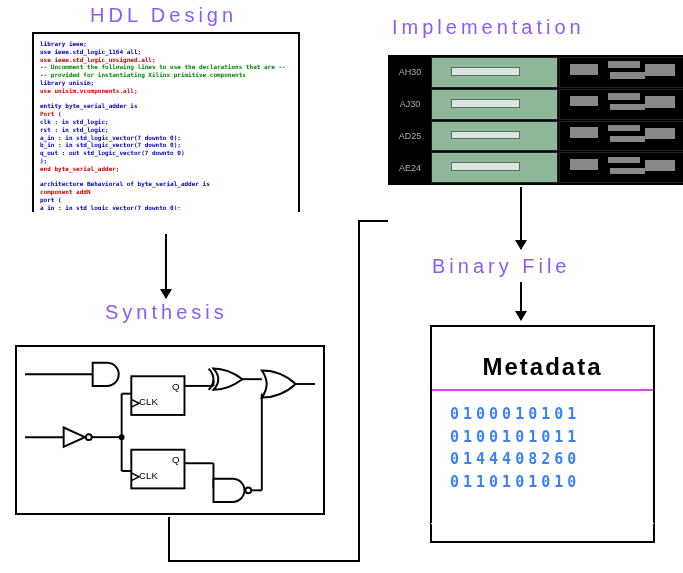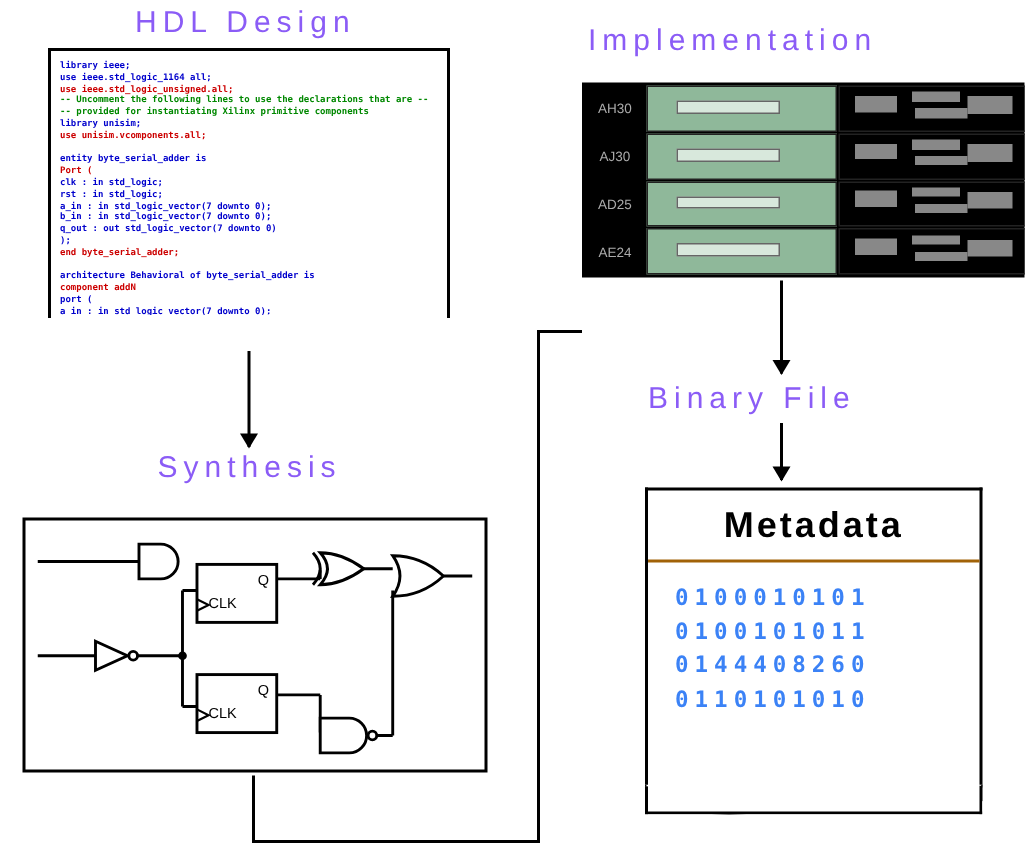--- a/index.html
+++ b/index.html
@@ -76,21 +76,22 @@
       width: 225px;
       height: 200px;
       border-bottom: none;
     }
     .binary-header {
       font-size: 24px;
       font-weight: bold;
       letter-spacing: 2px;
       text-align: center;
       padding: 10px 8px 8px;
-      border-bottom: 2px solid #a16207;
+      border-bottom: 2px solid #d946ef;
+      margin-top: 16px;
     }
     .binary-content {
       padding: 12px 18px;
       font-family: monospace;
       font-size: 15px;
       letter-spacing: 4px;
       line-height: 1.5;
       color: #3b82f6;
       font-weight: bold;
     }

